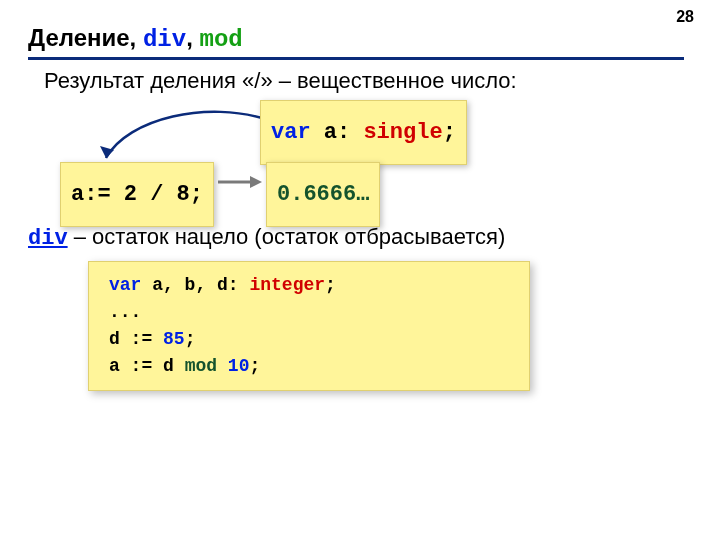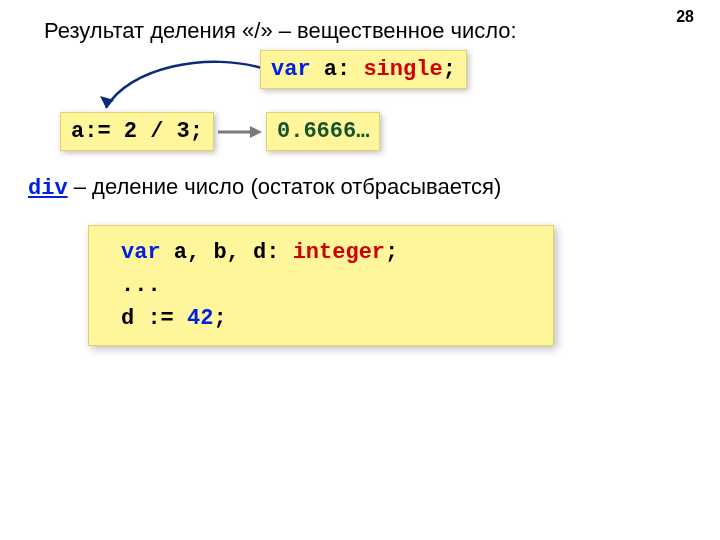--- a/index.html
+++ b/index.html
@@ -38,21 +38,21 @@
     font-size: 22px;
     margin-top: 8px;
   }
   .para { margin: 6px 16px; }
   .mono { font-family: "Courier New", monospace; font-weight: bold; font-size: 22px; }
   .box {
     display: inline-block;
     background: #fff59a;
     border: 1px solid #e0d070;
     box-shadow: 2px 2px 6px rgba(0,0,0,0.25);
-    padding: 6px 10px;
+    padding: 19px 10px;
     font-family: "Courier New", monospace;
     font-weight: bold;
     font-size: 22px;
     text-align: right;
   }
   .row1 {
     position: relative;
     height: 120px;
     margin-top: 6px;
   }
@@ -94,83 +94,89 @@
     pointer-events: none;
   }
 
   .defs {
     margin-top: 4px;
     font-size: 22px;
   }
   .defs p { margin: 4px 0; }
 
   .codeblock {
-    margin-top: 24px;
+    margin-top: 10px;
     margin-left: 60px;
     width: 400px;
     background: #fff59a;
     border: 1px solid #e0d070;
     box-shadow: 3px 3px 8px rgba(0,0,0,0.25);
-    padding: 10px 32px;
+    padding: 10px 20px;
     font-family: "Courier New", monospace;
     font-weight: bold;
-    font-size: 22px;
+    font-size: 18px;
     line-height: 1.5;
   }
 </style>
 </head>
 <body>
 
 <div class="slide">
 
   <div class="pagenum">28</div>
 
+  <div class="title">
+    <span>Деление, </span><span class="kw-b">div</span><span>, </span><span class="kw-g">mod</span>
+  </div>
 
   <div class="body">
     <p class="para">Результат деления «/» – вещественное число:</p>
 
     <div class="row1">
 
       <div class="arrow-curve">
         <svg width="200" height="60" viewBox="0 0 200 60">
           <path d="M 180 12 C 120 -8, 40 10, 18 50" stroke="#0b2b7a" stroke-width="2.5" fill="none"></path>
           <polygon points="18,50 12,38 26,42" fill="#0b2b7a"></polygon>
         </svg>
       </div>
 
       <div class="box single-box">
         <span class="tok-blue">var</span><span class="tok-black"> a: </span><span class="tok-red">single</span><span class="tok-black">;</span>
       </div>
 
       <div class="box assign-box">
-        <span class="tok-black">a:= 2 / 3;</span>
+        <span class="tok-black">a:= 2 / 8;</span>
       </div>
 
       <div class="arrow-straight">
         <svg width="44" height="16" viewBox="0 0 44 16">
           <line x1="0" y1="8" x2="32" y2="8" stroke="#7a7a7a" stroke-width="3"></line>
           <polygon points="32,2 44,8 32,14" fill="#7a7a7a"></polygon>
         </svg>
       </div>
 
       <div class="box result-box">
         <span class="tok-green">0.6666…</span>
       </div>
     </div>
 
     <div class="defs">
       <p>
-        <span class="mono tok-blue" style="text-decoration: underline;">div</span><span> – деление число (остаток отбрасывается)</span>
+        <span class="mono tok-blue" style="text-decoration: underline;">div</span><span> – остаток нацело (остаток отбрасывается)</span>
       </p>
     </div>
 
     <div class="codeblock">
       <div>
         <span class="tok-blue">var</span><span> a, b, d: </span><span class="tok-red">integer</span><span>;</span>
       </div>
       <div>...</div>
       <div>
-        <span>d := </span><span class="tok-blue">42</span><span>;</span>
+        <span>d := </span><span class="tok-blue">85</span><span>;</span>
+      </div>
+      <div>
+        <span>a := d </span><span class="tok-green">mod</span><span> </span><span class="tok-blue">10</span><span>;</span>
       </div>
     </div>
 
   </div>
 </div>
 
 </body></html>

